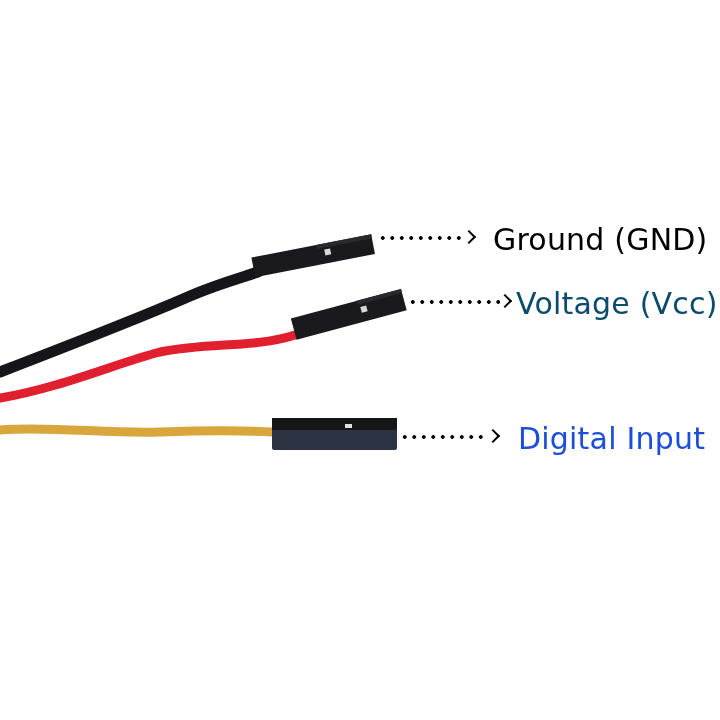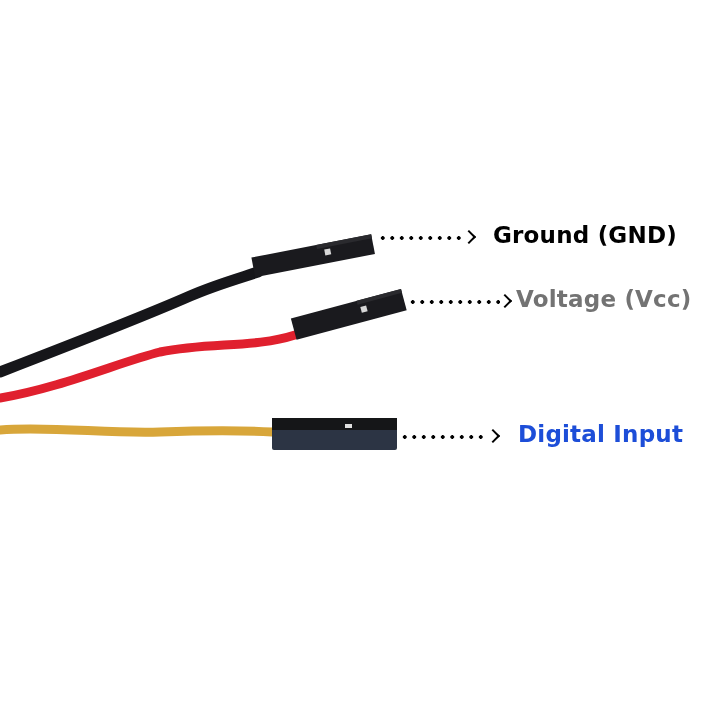--- a/index.html
+++ b/index.html
@@ -1,18 +1,18 @@
 <!DOCTYPE html>
 <html><head>
   <meta charset="utf-8">
   <style>
     html, body { margin: 0; padding: 0; background: #ffffff; }
     body { width: 720px; height: 720px; position: relative; overflow: hidden; font-family: "DejaVu Sans", sans-serif; }
     svg.wires { position: absolute; left: 0; top: 0; width: 720px; height: 720px; }
-    .label { position: absolute; font-weight: bold; font-size: 23px; white-space: nowrap; letter-spacing: 0.2px; }
+    .label { position: absolute; font-weight: normal; font-size: 30px; white-space: nowrap; letter-spacing: 0.2px; }
     .lbl-gnd { left: 493px; top: 222px; }
     .lbl-vcc { left: 516px; top: 286px; }
     .lbl-din { left: 518px; top: 421px; }
     .arrow { position: absolute; height: 12px; }
     .arrow .dots { position: absolute; left: 0; top: 4px; height: 4px;
       background-image: radial-gradient(circle, #000 1.8px, transparent 2.1px);
       background-size: 9.5px 4px; background-repeat: repeat-x; }
     .arrow .head { position: absolute; top: 0; width: 8px; height: 8px; border-top: 2.5px solid #000; border-right: 2.5px solid #000; transform: rotate(45deg); }
   </style>
 </head>
@@ -52,14 +52,14 @@
 <div class="arrow" style="left:408px; top:296px; width:104px;">
   <div class="dots" style="width:92px;"></div>
   <div class="head" style="left:92px;"></div>
 </div>
 <div class="arrow" style="left:400px; top:431px; width:100px;">
   <div class="dots" style="width:88px;"></div>
   <div class="head" style="left:88px;"></div>
 </div>
 
 <div class="label lbl-gnd" style="color:#000000;">Ground (GND)</div>
-<div class="label lbl-vcc" style="color:#737373;">Voltage (Vcc)</div>
+<div class="label lbl-vcc" style="color:#0c4a6e;">Voltage (Vcc)</div>
 <div class="label lbl-din" style="color:#1d4ed8;">Digital Input</div>
 
 </body></html>

